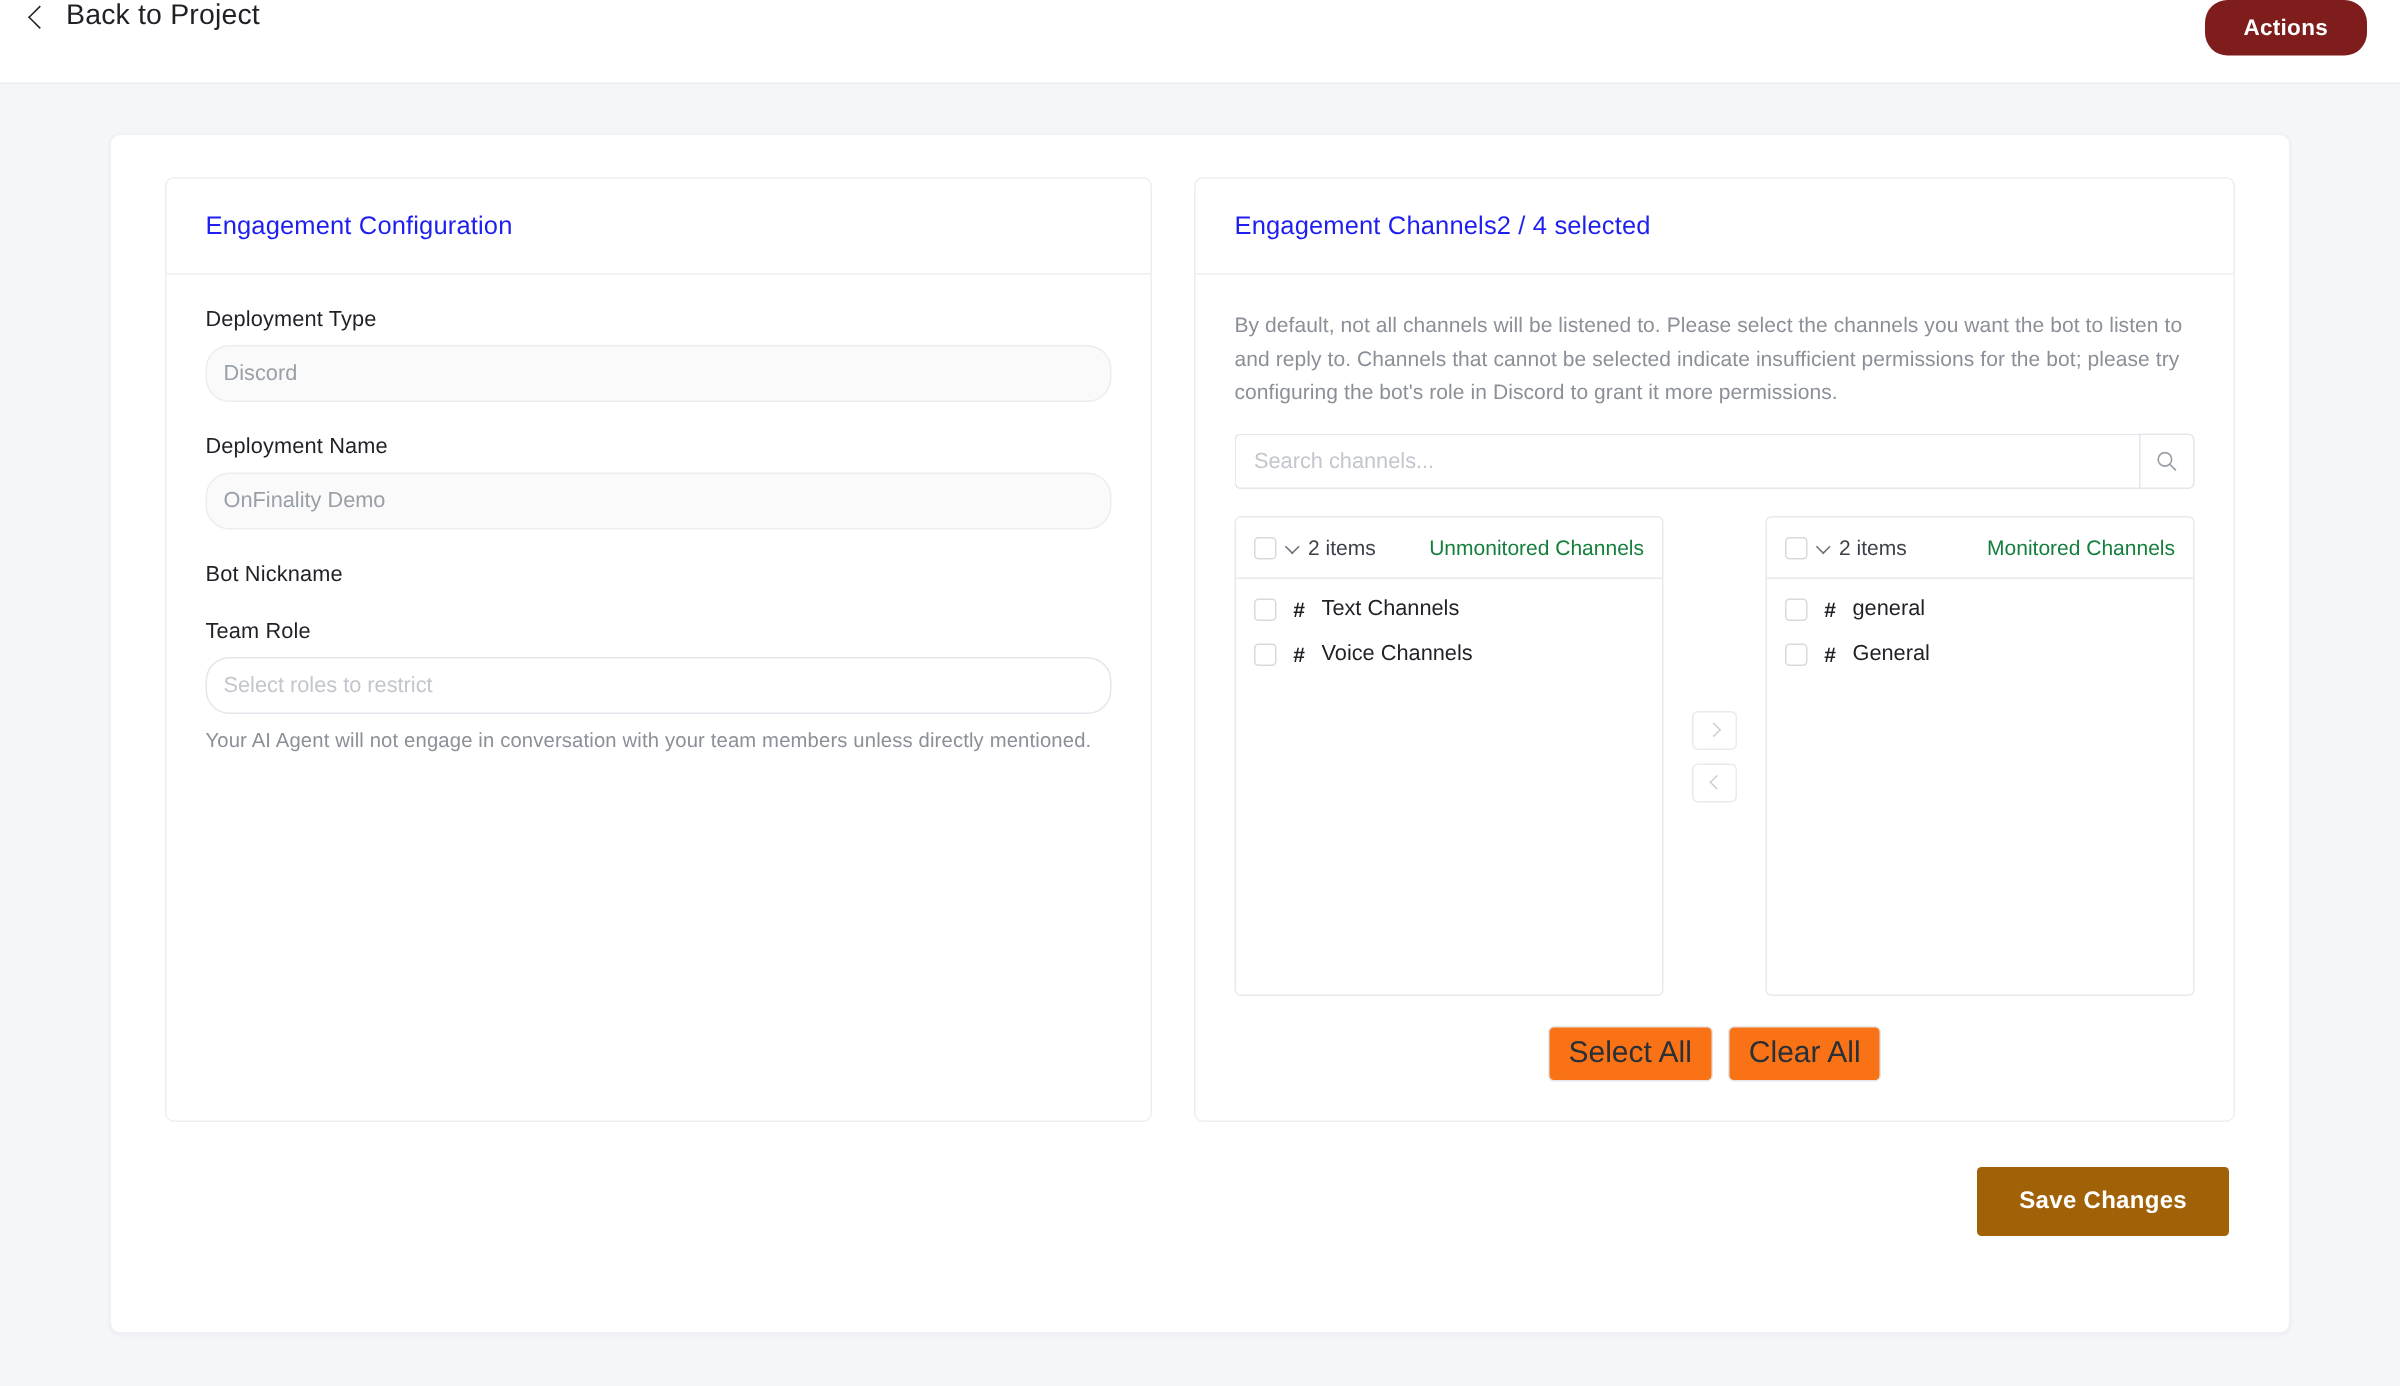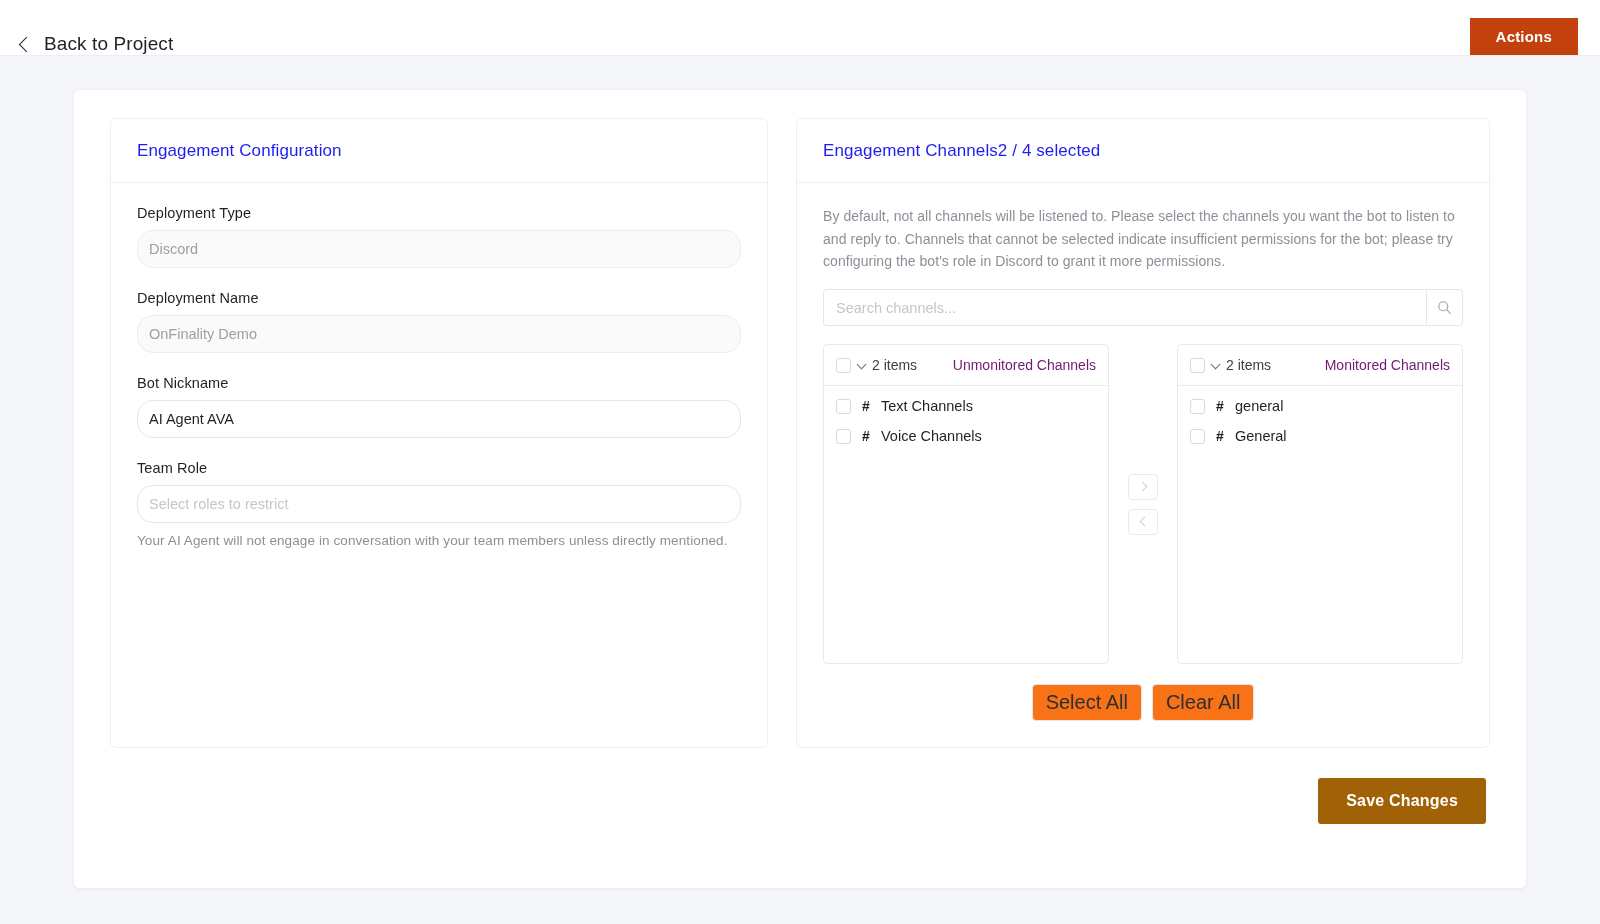--- a/index.html
+++ b/index.html
@@ -12,47 +12,47 @@
     -webkit-font-smoothing: antialiased;
   }
 
   
   .topbar {
     position: relative;
     height: 56px;
     background: #ffffff;
     border-bottom: 1px solid #eceef2;
     display: flex;
-    align-items: flex-end;
+    align-items: flex-start;
     justify-content: space-between;
     padding: 0 22px 0 18px;
   }
   .back-link {
     display: flex; align-items: center;
     gap: 12px;
     font-size: 19px;
     color: #1f2126;
     cursor: pointer;
     letter-spacing: .1px;
   }
   .back-chevron {
     display: inline-block;
     width: 11px; height: 11px;
     border-left: 1.6px solid #1f2126;
     border-bottom: 1.6px solid #1f2126;
     transform: rotate(45deg);
     margin-left: 3px;
   }
   .actions-btn {
-    background: #c2410c;
+    background: #7f1d1d;
     color: #fff;
     font-size: 15px;
     font-weight: bold;
     border: none;
-    border-radius: 0;
+    border-radius: 15px;
     padding: 10px 26px;
     cursor: pointer;
     letter-spacing: .2px;
   }
 
   
   .page {
     padding: 33px 0 0 0;
   }
   .outer-card {
@@ -176,21 +176,21 @@
     height: 41px;
     padding: 0 12px;
     border-bottom: 1px solid #e8eaee;
     font-size: 14px;
     color: #1f2126;
     gap: 7px;
   }
   .tb-head .items { color: #3c4149; font-size: 14px; }
   .tb-head .tb-title {
     margin-left: auto;
-    color: #701a75;
+    color: #15803d;
     font-size: 14px;
   }
   .tb-list { padding: 5px 0 0 0; overflow: auto; }
   .tb-item {
     display: flex;
     align-items: center;
     gap: 10px;
     padding: 7px 12px;
     font-size: 14.5px;
     color: #1f2126;
@@ -306,21 +306,20 @@
             <input class="input disabled" readonly="" value="Discord" style="">
           </div>
 
           <div class="field">
             <label class="field-label">Deployment Name</label>
             <input class="input disabled" readonly="" value="OnFinality Demo" style="">
           </div>
 
           <div class="field">
             <label class="field-label">Bot Nickname</label>
-            <input class="input" value="AI Agent AVA" style="">
           </div>
 
           <div class="field">
             <label class="field-label">Team Role</label>
             <input class="input" placeholder="Select roles to restrict" style="">
             <div class="helper-text">Your AI Agent will not engage in conversation with your team members unless directly mentioned.</div>
           </div>
 
         </div>
       </div>

